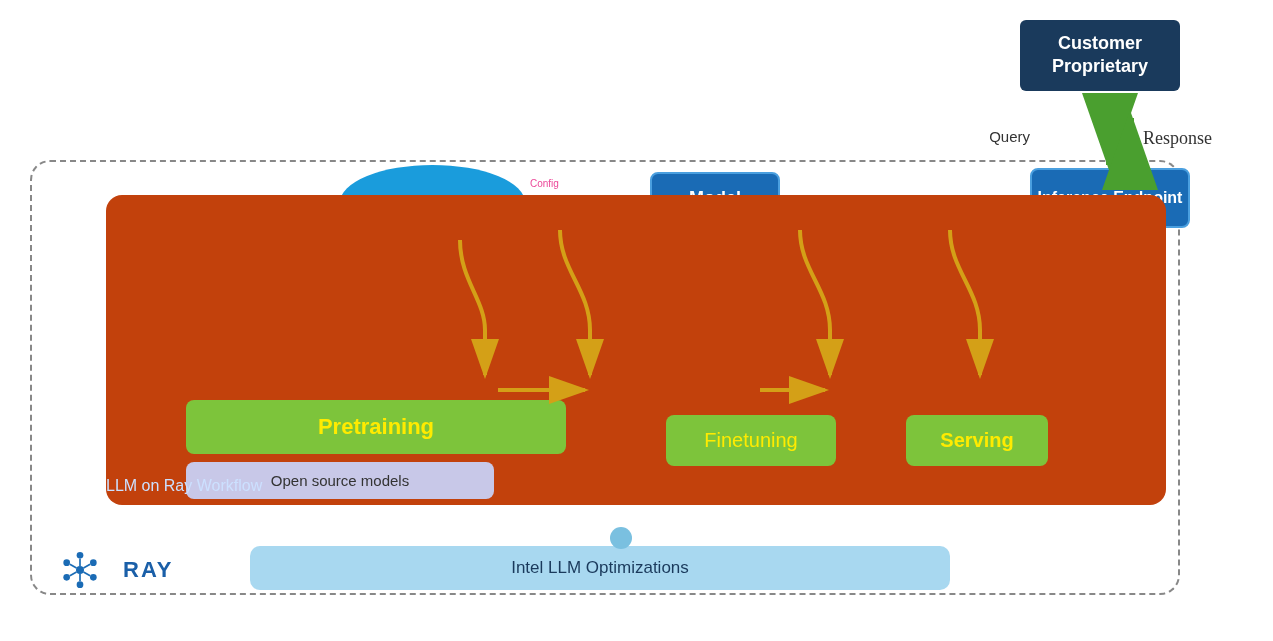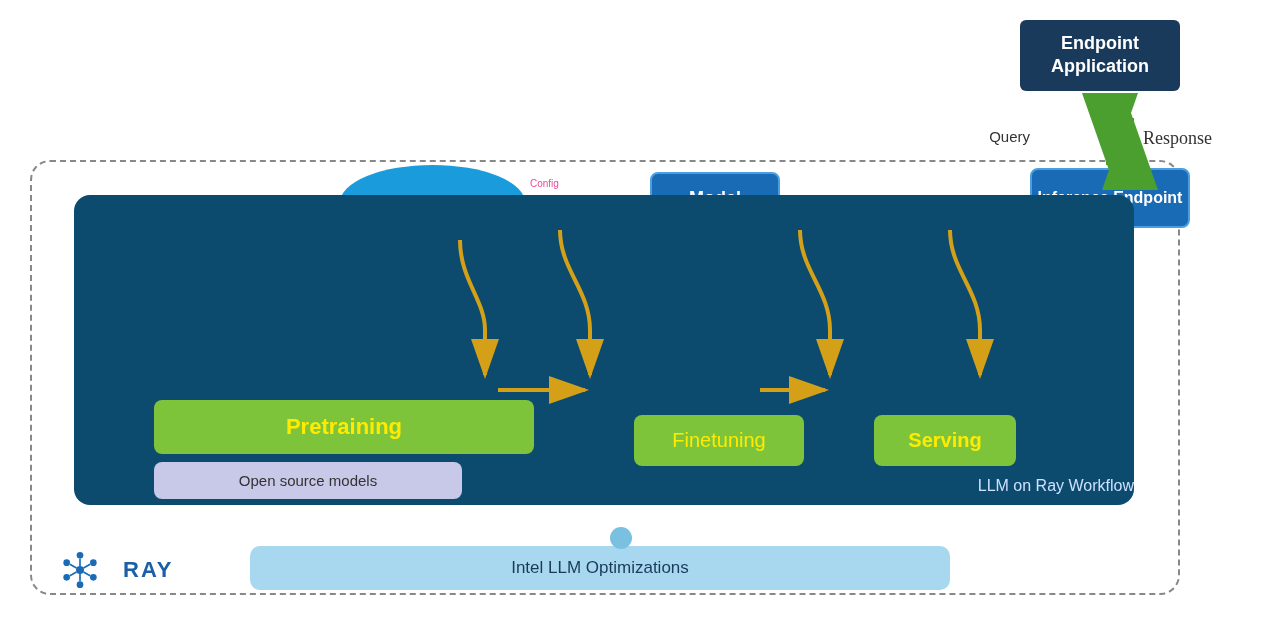--- a/index.html
+++ b/index.html
@@ -63,34 +63,34 @@
       font-size: 22px;
       font-weight: bold;
       color: #1a5fa8;
       letter-spacing: 2px;
     }
 
     
     .workflow-box {
       position: absolute;
       top: 175px;
-      left: 44px;
+      left: 76px;
       width: 1060px;
       height: 310px;
-      background: #0c4a6e;
+      background: #c2410c;
       border-radius: 16px;
     }
 
     
     .workflow-label {
       position: absolute;
       bottom: 10px;
       left: 0;
       right: 0;
-      text-align: right;
+      text-align: left;
       color: #cce0ff;
       font-size: 16px;
     }
 
     
     .intel-bar {
       position: absolute;
       bottom: 30px;
       left: 220px;
       width: 700px;
@@ -295,21 +295,21 @@
 
     <line x1="730" y1="370" x2="795" y2="370" stroke="#d4a017" stroke-width="4" marker-end="url(#arrowGoldH)"></line>
 
     <line x1="1080" y1="95" x2="1080" y2="145" stroke="#4a9f2f" stroke-width="8" marker-end="url(#arrowGreen)"></line>
 
     <line x1="1100" y1="145" x2="1100" y2="98" stroke="#4a9f2f" stroke-width="8" marker-end="url(#arrowGreen)"></line>
 
   </svg>
 
   <div class="customer-app">
-    <span>Endpoint Application</span>
+    <span>Customer Proprietary</span>
   </div>
 
   <div style="position:absolute; top:108px; right:210px; font-size:15px; color:#333; font-weight:500; z-index:10;">
     <span>Query</span>
   </div>
 
   <div style="position:absolute; top:108px; right:28px; font-size:18px; color:#333; font-weight:500; z-index:10;font-family:Liberation Serif, serif;">
     <span>Response</span>
   </div>
 

